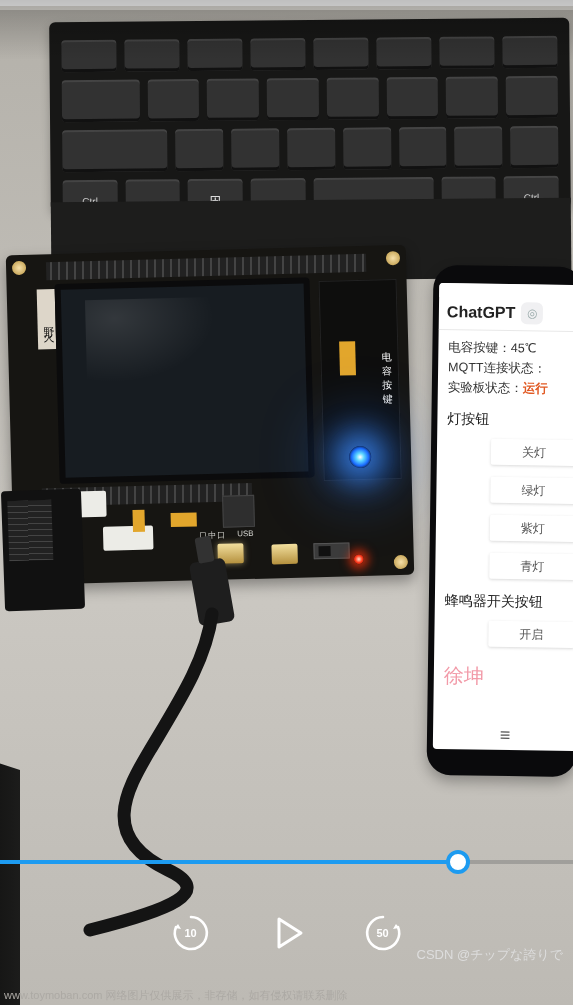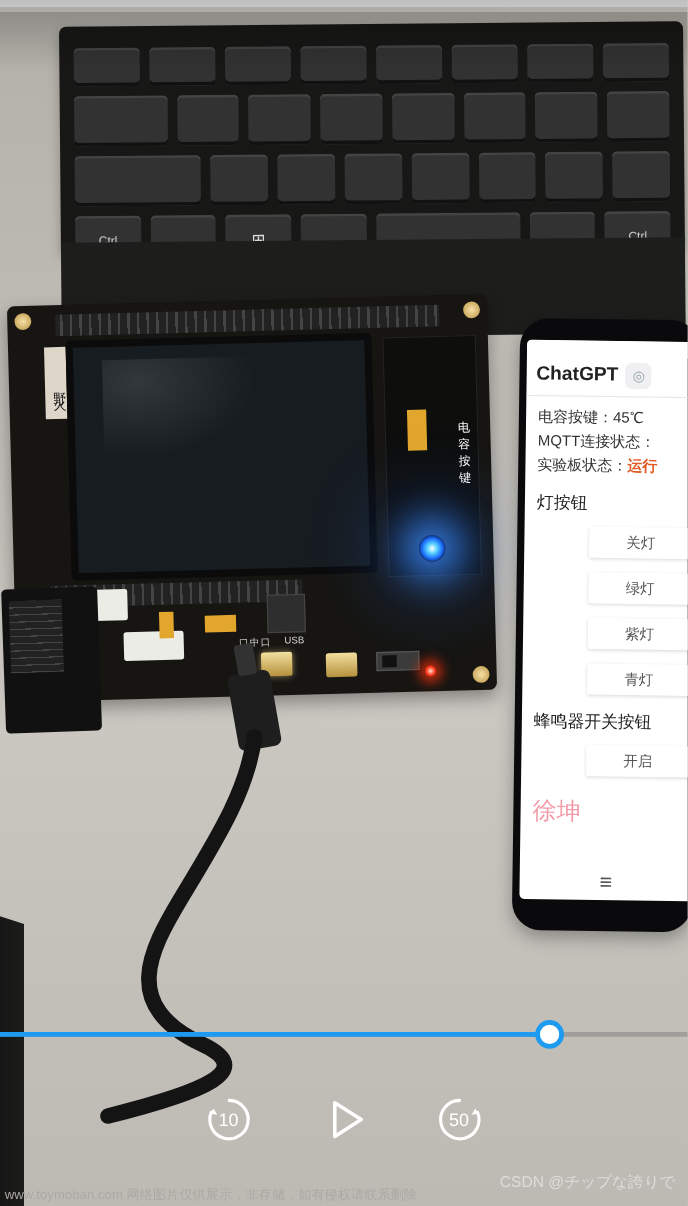--- a/index.html
+++ b/index.html
@@ -99,25 +99,25 @@
 
   
   .v-top{position:absolute;left:0;right:0;top:0;height:60px;background:linear-gradient(rgba(0,0,0,.25),rgba(0,0,0,0));}
   .progress{position:absolute;left:0;right:0;top:850px;height:24px;}
   .pr-bg{position:absolute;left:0;right:0;top:10px;height:4px;background:rgba(120,120,120,.45);}
   .pr-fill{position:absolute;left:0;top:10px;height:4px;background:#1d9bf0;width:80%;}
   .pr-thumb{position:absolute;top:0;width:24px;height:24px;border-radius:50%;background:#fff;border:4px solid #1d9bf0;left:calc(80% - 12px);}
   .controls{position:absolute;left:0;right:0;top:898px;height:70px;display:flex;align-items:center;justify-content:center;gap:52px;}
   .ctrlbtn{width:44px;height:44px;color:#fff;display:flex;align-items:center;justify-content:center;position:relative;}
   .ctrlbtn svg{width:44px;height:44px;}
-  .skiplabel{position:absolute;font-size:15px;color:#fff;font-weight:400;}
+  .skiplabel{position:absolute;font-size:11px;color:#fff;font-weight:700;}
 
   
   .wm-bottom{position:absolute;left:4px;right:4px;bottom:2px;font-size:11px;color:#aca9a4;display:flex;justify-content:flex-start;}
-  .wm-side{position:absolute;right:10px;top:946px;font-size:13px;color:#dddddd;margin-top:30px;}
+  .wm-side{position:absolute;right:10px;top:946px;font-size:13px;color:#dddddd;}
 </style>
 </head>
 <body>
 
 <div class="scene">
   <div class="desk"></div>
   <div class="topstrip"></div>
 
   <div class="laptopedge"></div>
   <div class="keyboard">

